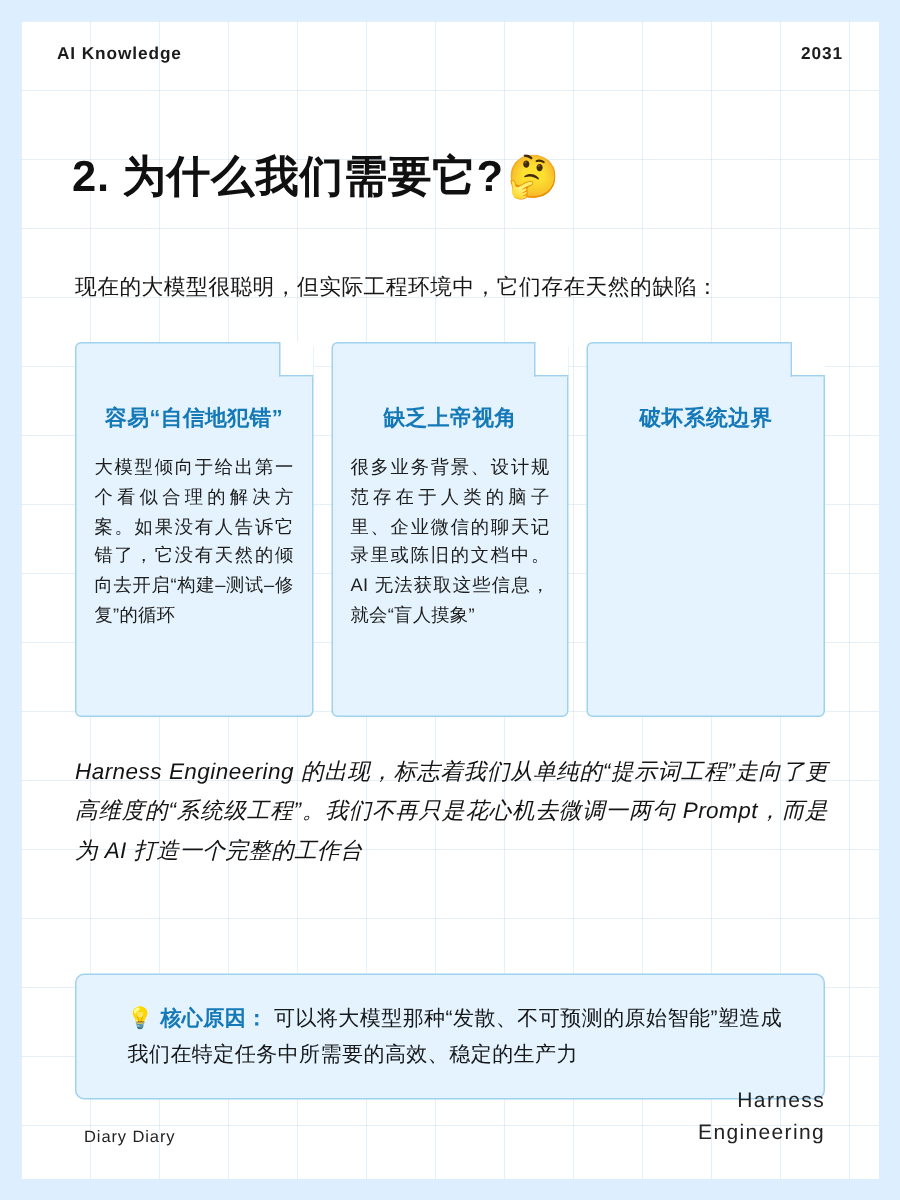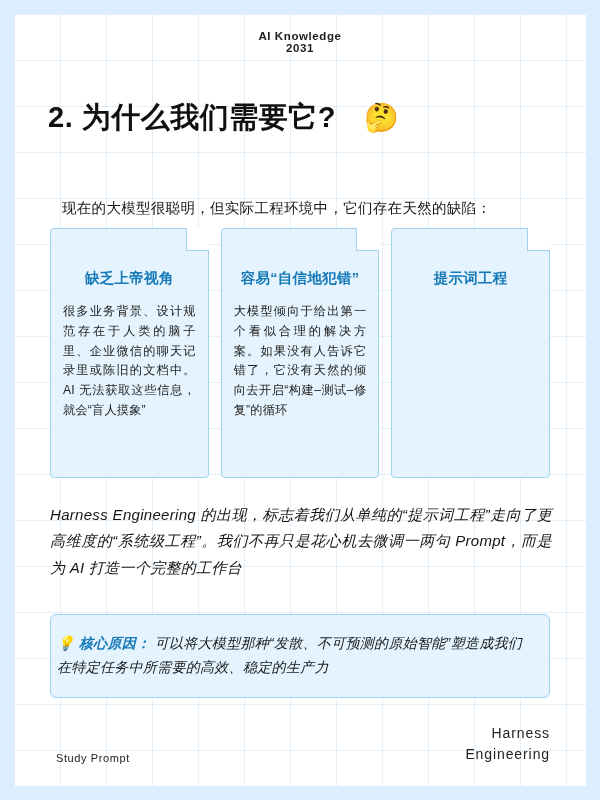--- a/index.html
+++ b/index.html
@@ -28,21 +28,20 @@
     padding: 0;
   }
   .header {
     position: absolute;
     top: 16px;
     left: 24px;
     right: 24px;
     display: flex;
     justify-content: space-between;
     align-items: center;
-    flex-direction: column;
   }
   .header-left {
     font-size: 11.5px;
     letter-spacing: 0.6px;
     color: #1b1b1b;
     font-weight: 700;
   }
   .header-right {
     font-size: 11.5px;
     letter-spacing: 0.6px;
@@ -53,36 +52,35 @@
     position: absolute;
     top: 84px;
     left: 34px;
     right: 30px;
     font-size: 29px;
     font-weight: 700;
     color: #101010;
     letter-spacing: 0.5px;
     display: flex;
     align-items: center;
-    gap: 28px;
+    gap: 2px;
   }
   .title-emoji {
     font-size: 28px;
     line-height: 1;
   }
   .lead {
     position: absolute;
     top: 168px;
-    left: 48px;
+    left: 36px;
     right: 36px;
     font-size: 14.5px;
     color: #171717;
     line-height: 1.5;
     letter-spacing: 0.3px;
-    margin-top: 16px;
   }
   .cards {
     position: absolute;
     top: 214px;
     left: 36px;
     right: 36px;
     display: flex;
     gap: 12px;
   }
   .card {
@@ -130,27 +128,26 @@
     line-height: 1.75;
     color: #141414;
     letter-spacing: 0.3px;
     text-align: justify;
     font-style: italic;
   }
   .callout {
     position: absolute;
     left: 36px;
     right: 36px;
-    top: 600px;
+    top: 635px;
     background: #e4f3fd;
     border: 1px solid #9fd2ee;
     border-radius: 6px;
-    padding: 16px 18px 18px 6px;
+    padding: 16px 18px 18px 34px;
     box-sizing: border-box;
-    font-style: italic;
   }
   .callout-inner {
     font-size: 14px;
     line-height: 1.72;
     color: #16181a;
     letter-spacing: 0.3px;
   }
   .callout-label {
     color: #1579b8;
     font-weight: 700;
@@ -192,43 +189,43 @@
 
   <div class="title">
     <span>2. 为什么我们需要它?</span>
     <span class="title-emoji">🤔</span>
   </div>
 
   <div class="lead">现在的大模型很聪明，但实际工程环境中，它们存在天然的缺陷：</div>
 
   <div class="cards">
     <div class="card">
+      <div class="card-title">容易“自信地犯错”</div>
+      <div class="card-body">大模型倾向于给出第一个看似合理的解决方案。如果没有人告诉它错了，它没有天然的倾向去开启“构建–测试–修复”的循环</div>
+    </div>
+    <div class="card">
       <div class="card-title">缺乏上帝视角</div>
       <div class="card-body">很多业务背景、设计规范存在于人类的脑子里、企业微信的聊天记录里或陈旧的文档中。AI 无法获取这些信息，就会“盲人摸象”</div>
     </div>
     <div class="card">
-      <div class="card-title">容易“自信地犯错”</div>
-      <div class="card-body">大模型倾向于给出第一个看似合理的解决方案。如果没有人告诉它错了，它没有天然的倾向去开启“构建–测试–修复”的循环</div>
-    </div>
-    <div class="card">
-      <div class="card-title">提示词工程</div>
+      <div class="card-title">破坏系统边界</div>
     </div>
   </div>
 
   <div class="para">Harness Engineering 的出现，标志着我们从单纯的“提示词工程”走向了更高维度的“系统级工程”。我们不再只是花心机去微调一两句 Prompt，而是为 AI 打造一个完整的工作台</div>
 
   <div class="callout">
     <div class="callout-inner">
       <span class="bulb">💡</span>
       <span class="callout-label">核心原因：</span>
       <span>可以将大模型那种“发散、不可预测的原始智能”塑造成我们在特定任务中所需要的高效、稳定的生产力</span>
     </div>
   </div>
 
   <div class="footer">
-    <div class="footer-left">Study Prompt</div>
+    <div class="footer-left">Diary Diary</div>
     <div class="footer-right">
       <div>Harness</div>
       <div>Engineering</div>
     </div>
   </div>
 
 </div>
 
 </body></html>

